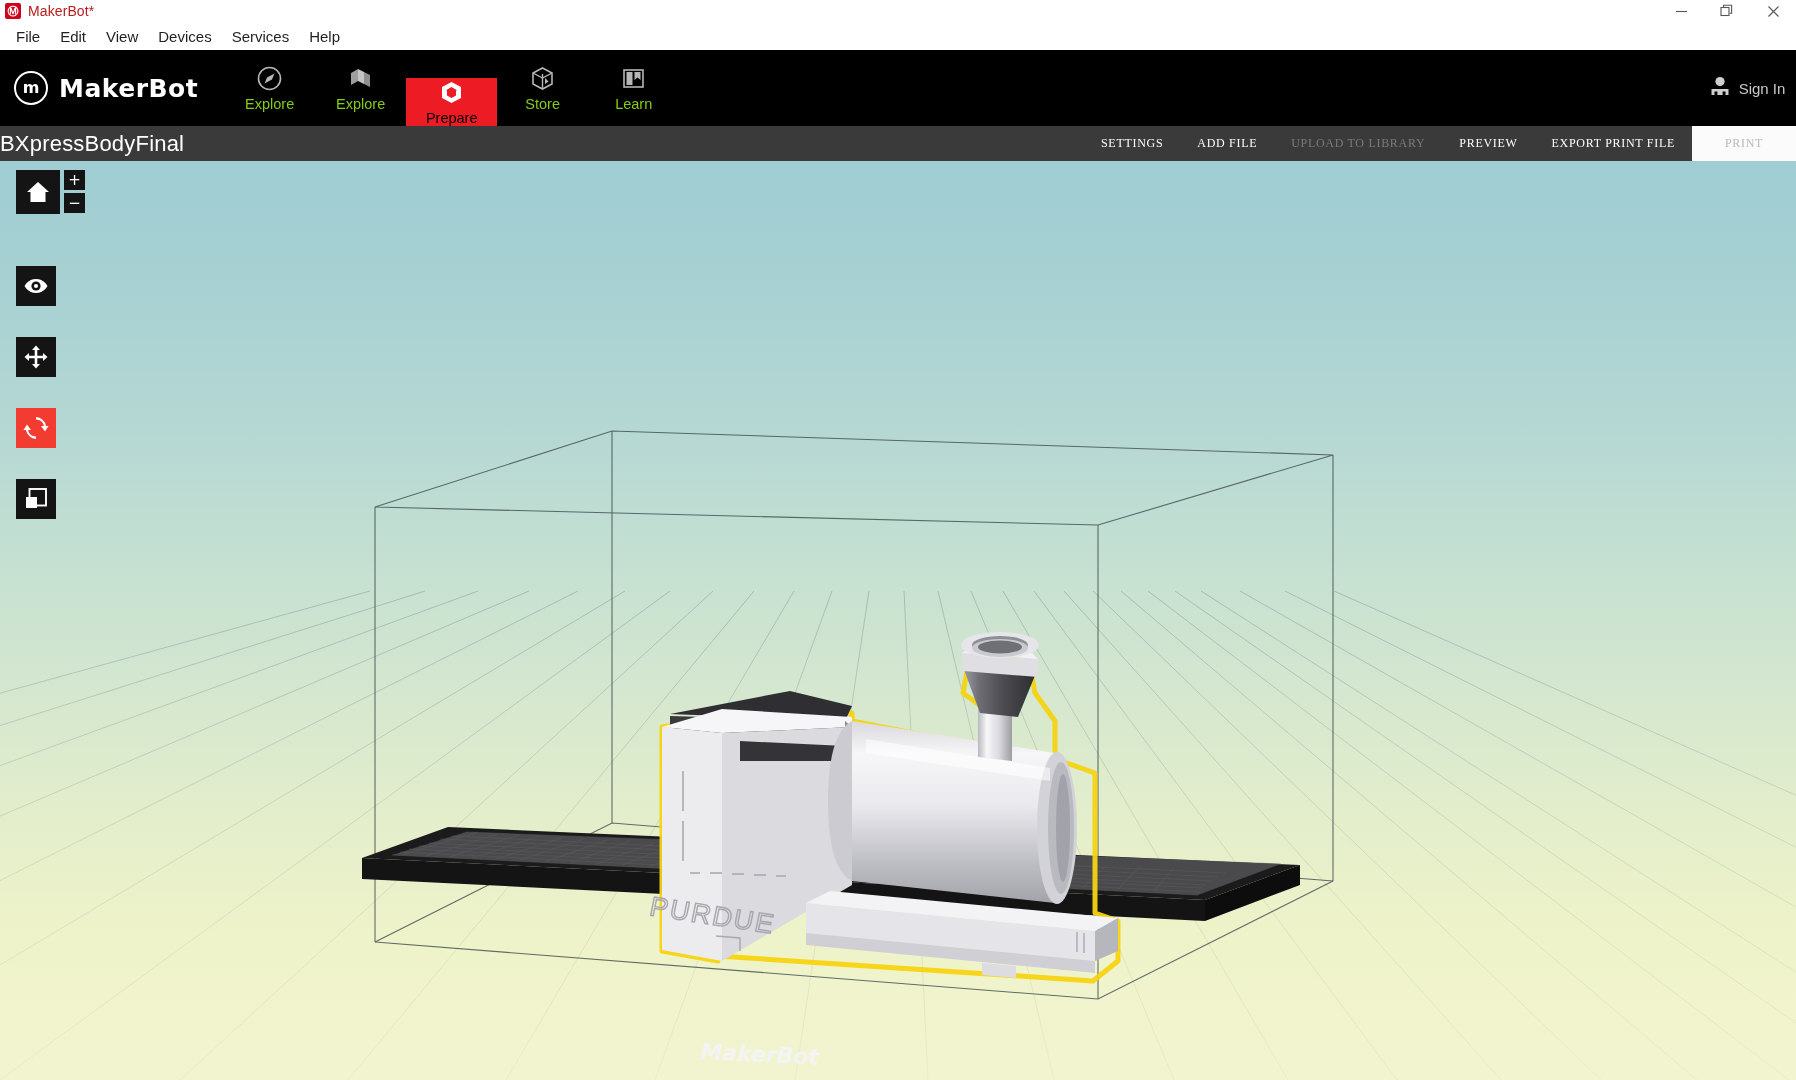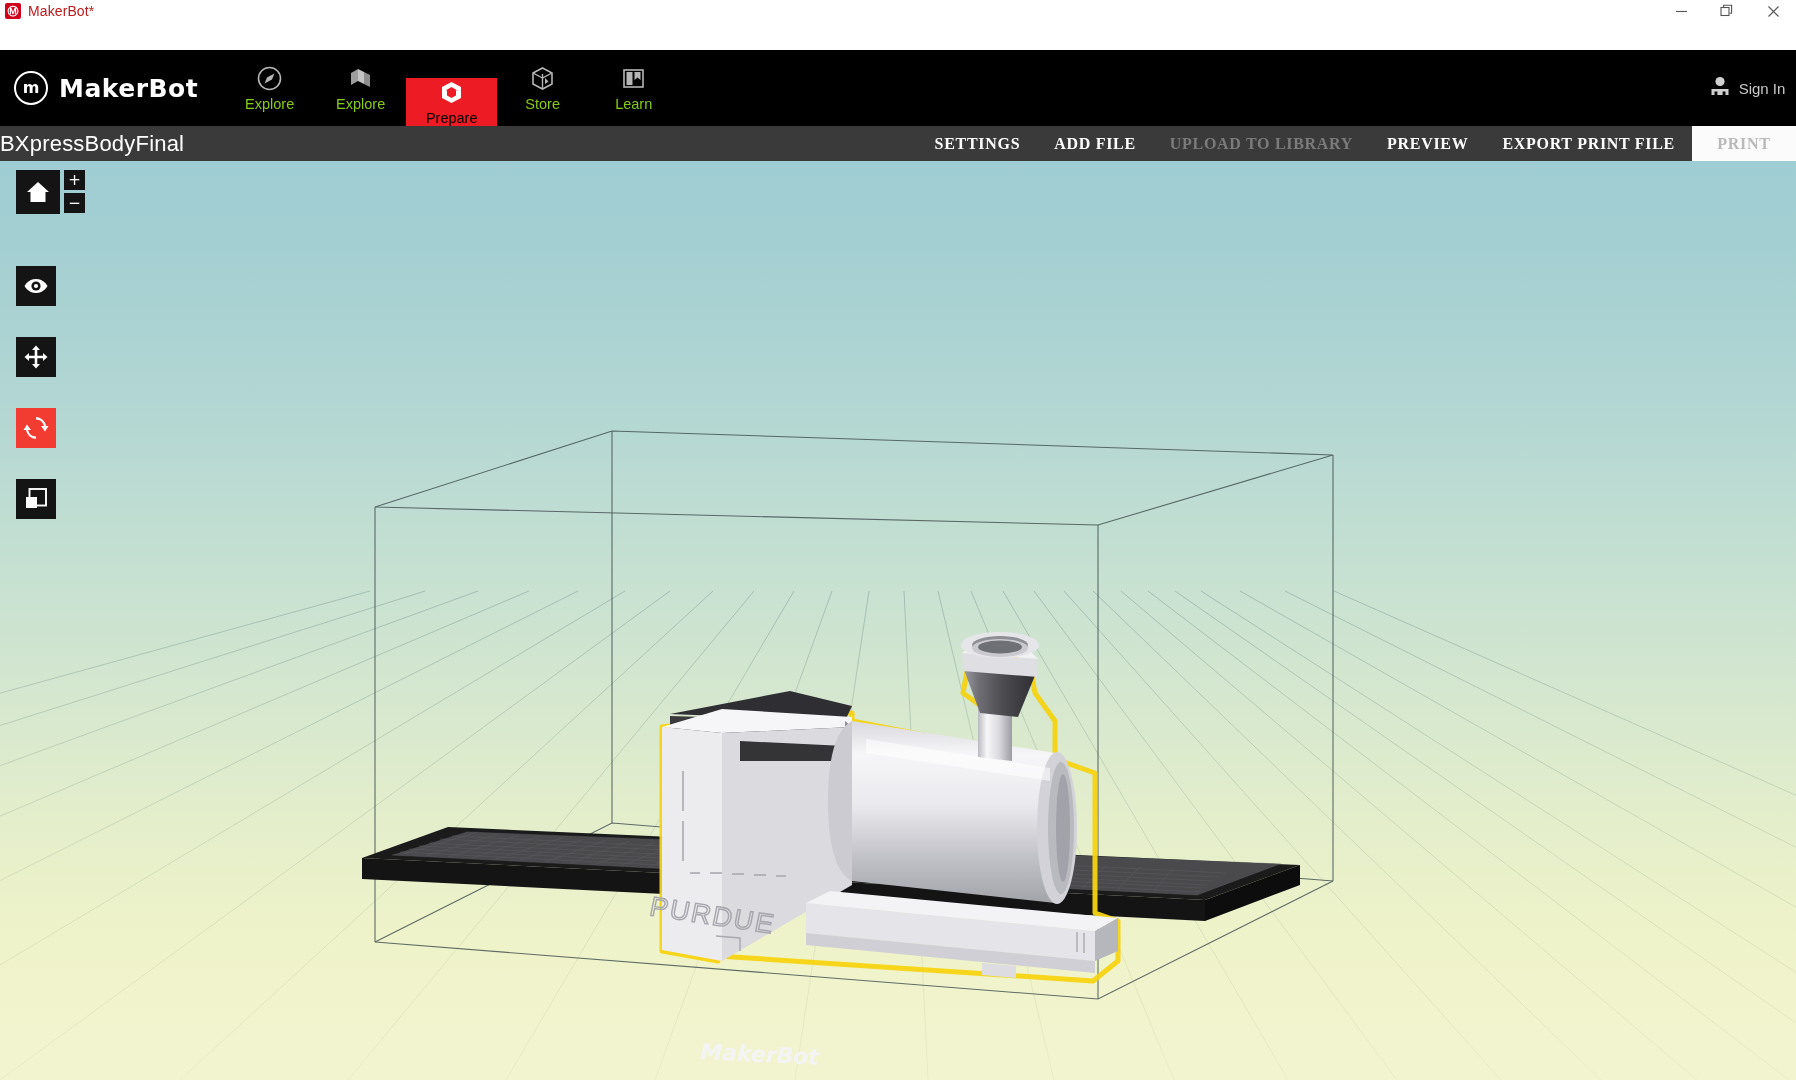--- a/index.html
+++ b/index.html
@@ -83,21 +83,21 @@
     position:absolute; top:126px; left:0; width:1796px; height:35px;
     background:#3a3a3a; display:flex; align-items:center;
   }
   .proj-title {
     color:#ffffff; font-size:22px; letter-spacing:.2px;
     font-weight:400;
   }
   .proj-actions { margin-left:auto; display:flex; align-items:stretch; height:35px; }
   .proj-btn {
     display:flex; align-items:center; padding:0 17px;
-    font-size:16px; font-weight:bold; letter-spacing:.7px;
+    font-size:12px; font-weight:normal; letter-spacing:.7px;
     color:#ffffff; font-family:"Liberation Serif", serif; cursor:pointer;
   }
   .proj-btn.disabled { color:#7b7b7b; cursor:default; }
   .proj-btn.print {
     background:#fbfbfb; color:#b9b9b9; width:104px; justify-content:center;
     padding:0;
   }
 
   
   .viewport {
@@ -157,20 +157,28 @@
       </div>
       <div class="tb-btn">
         <svg width="13" height="13" viewBox="0 0 13 13">
           <line x1="1.5" y1="1.5" x2="11.5" y2="11.5" stroke="#555" stroke-width="1.1"></line>
           <line x1="11.5" y1="1.5" x2="1.5" y2="11.5" stroke="#555" stroke-width="1.1"></line>
         </svg>
       </div>
     </div>
   </div>
 
+  <div class="menubar">
+    <div class="menu-item">File</div>
+    <div class="menu-item">Edit</div>
+    <div class="menu-item">View</div>
+    <div class="menu-item">Devices</div>
+    <div class="menu-item">Services</div>
+    <div class="menu-item">Help</div>
+  </div>
 
   <div class="navbar">
 
     <div class="brand">
       <div class="brand-mark">
         <span>m</span>
       </div>
       <div class="brand-name">MakerBot</div>
     </div>
 

